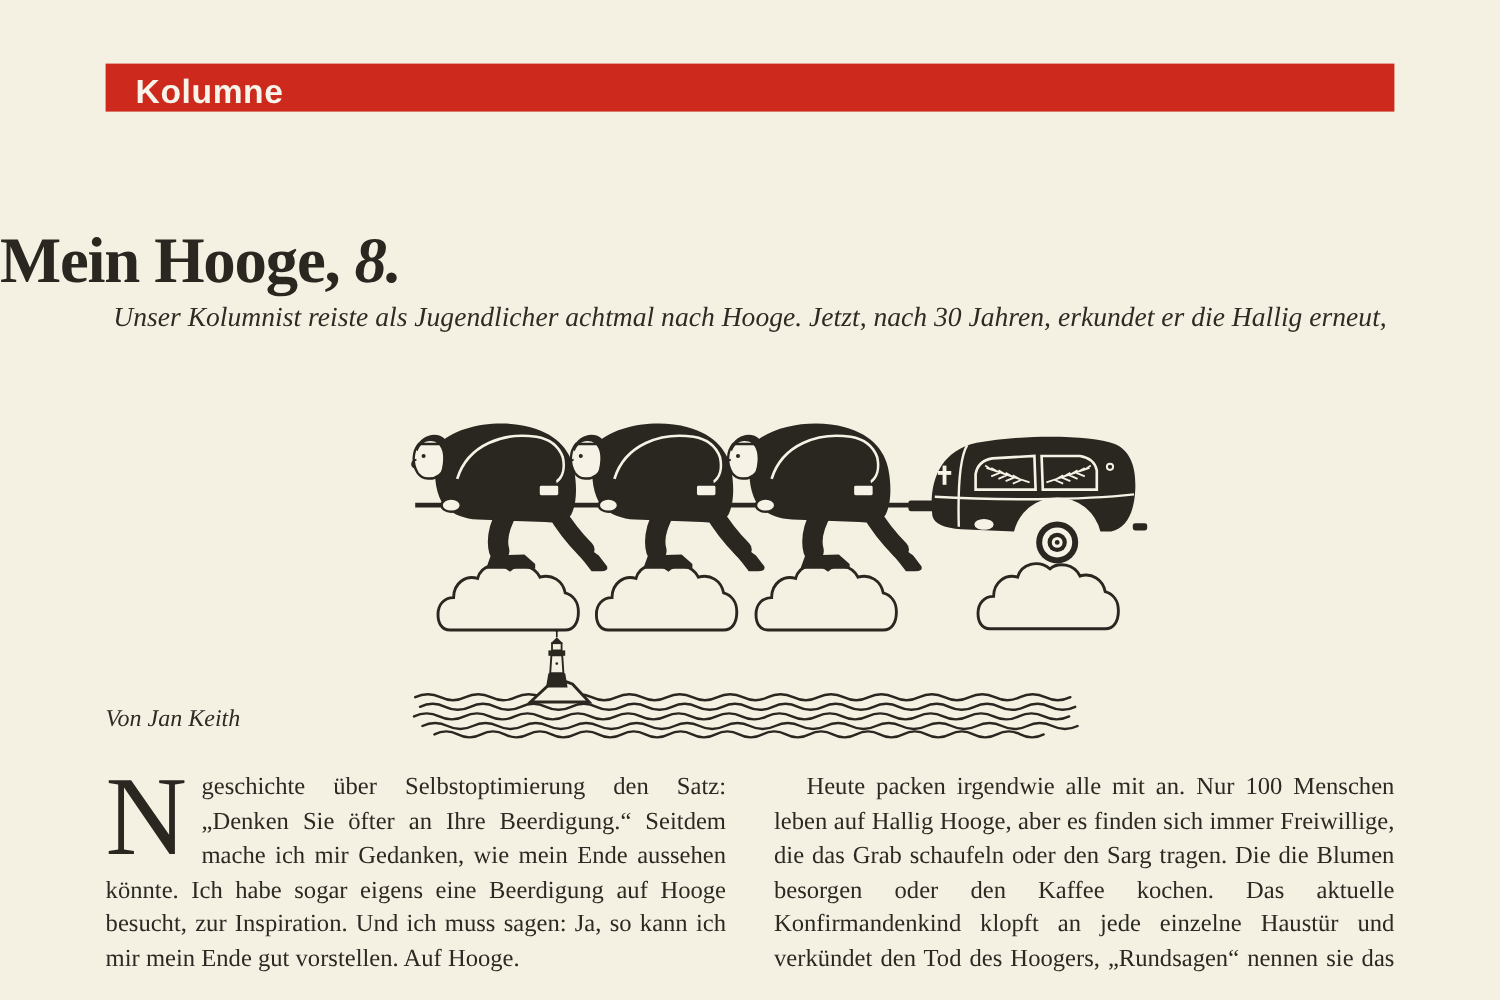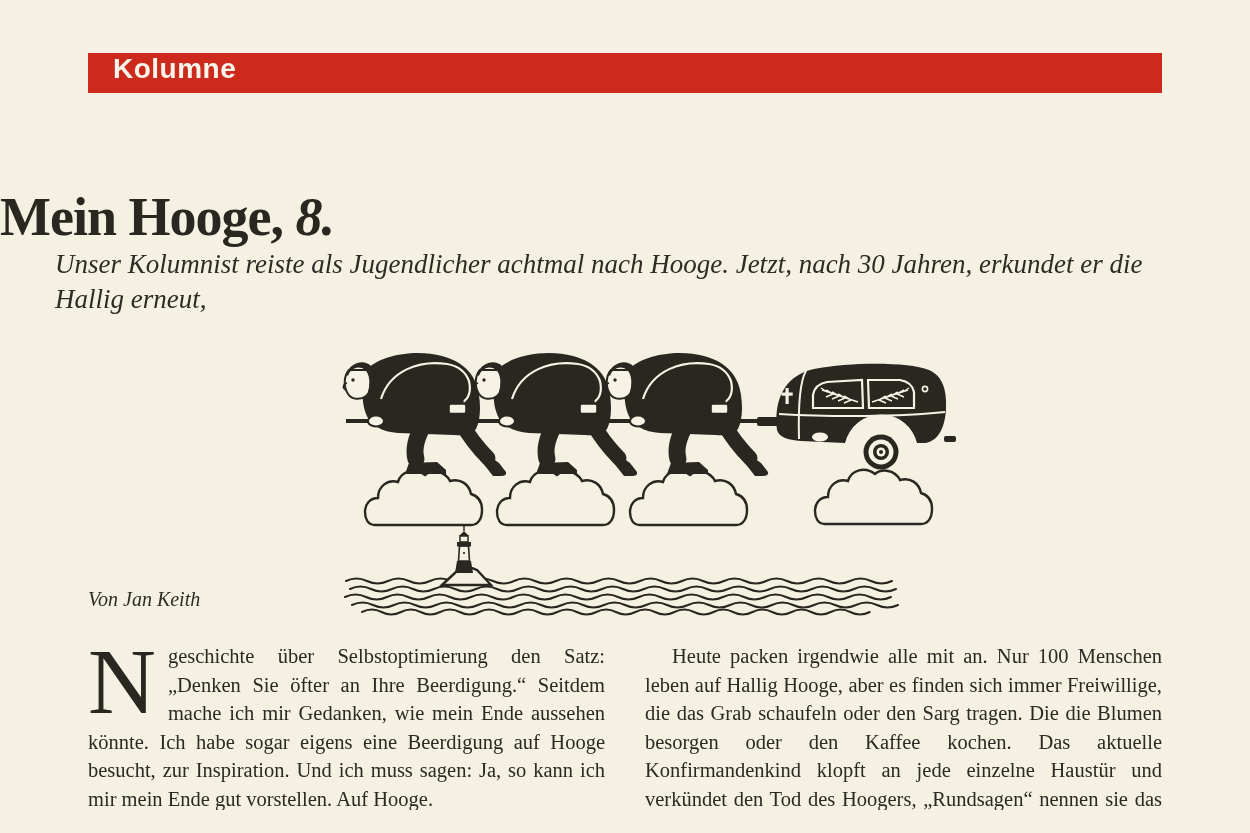--- a/index.html
+++ b/index.html
@@ -6,34 +6,34 @@
     --bg:#f4f1e3; --ink:#2a2620; --red:#cd2a1d; --cream:#f6f3e6; --text:#2c2923;
   }
   html,body{margin:0;padding:0;}
   body{
     width:1250px;height:833px;position:relative;overflow:hidden;
     background:var(--bg);
     font-family:"Liberation Serif",serif;color:var(--text);
   }
   .banner{
     position:absolute;left:88px;top:53px;width:1074px;height:40px;
-    background:var(--red);display:flex;align-items:flex-start;
+    background:var(--red);display:flex;align-items:flex-end;
   }
   .banner-label{
     font-family:"Liberation Sans",sans-serif;font-weight:bold;
     font-size:28px;color:#f7f4ea;padding-left:25px;letter-spacing:.5px;
   }
   .title{
     position:absolute;left:0;top:150px;width:100%;
     font-size:54px;color:var(--ink);letter-spacing:-1px;
   }
   .title .num{font-style:italic;}
   .subtitle{
-    position:absolute;left:55px;right:55px;top:247px;
-    font-style:italic;font-size:27px;line-height:35px;color:#2e2b24;
+    position:absolute;left:55px;right:55px;top:247px;text-align:center;
+    font-style:italic;font-size:23px;line-height:35px;color:#2e2b24;
   }
   .byline{
     position:absolute;left:88px;top:588px;font-style:italic;font-size:20px;color:#2e2b24;
   }
   .illustration{position:absolute;left:330px;top:350px;}
   .ink{fill:var(--ink);}
   .oln{fill:var(--bg);stroke:var(--ink);stroke-width:2.4;}
   .stroke-ink{stroke:var(--ink);fill:none;}
   .stroke-cream{stroke:var(--cream);fill:none;}
   .article{

